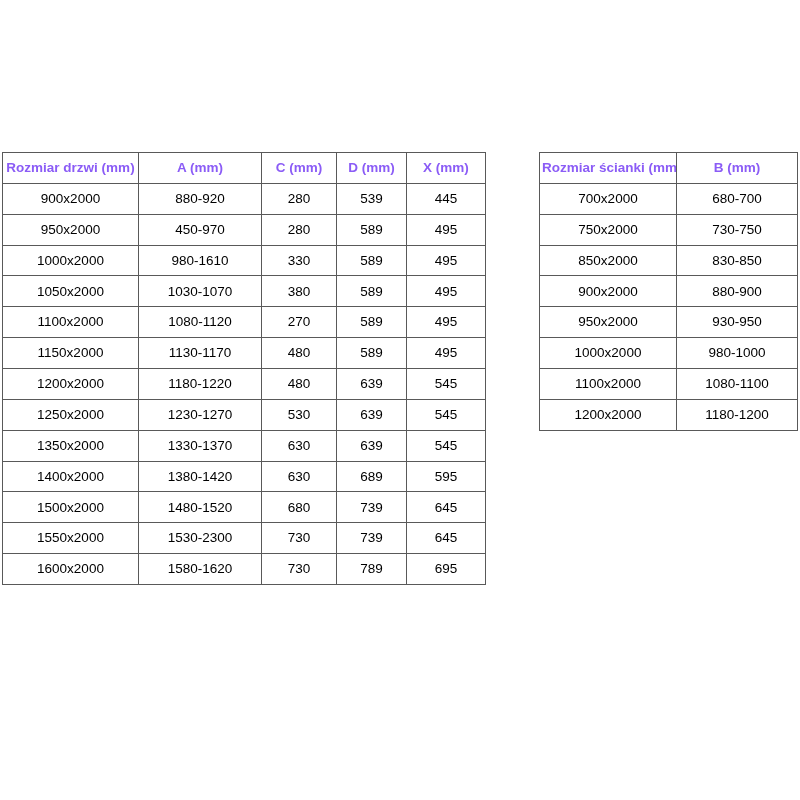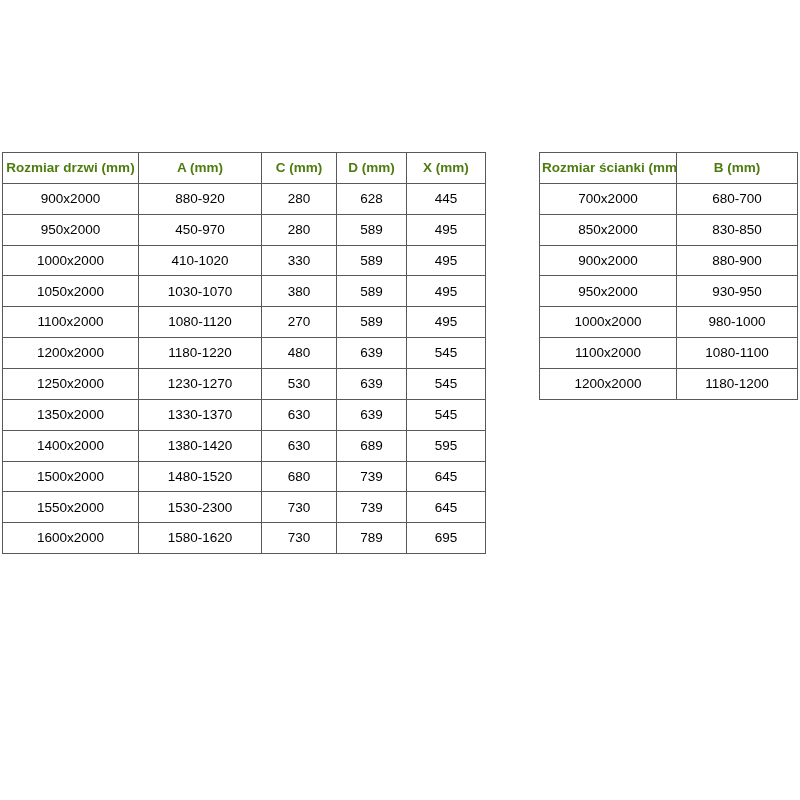--- a/index.html
+++ b/index.html
@@ -41,21 +41,21 @@
     height: 30.87px;
     padding: 0 2px;
     box-sizing: border-box;
     font-size: 13.5px;
     line-height: 1;
     white-space: nowrap;
     overflow: hidden;
   }
   .spec-table th {
     font-weight: bold;
-    color: #4d7c0f;
+    color: #8b5cf6;
   }
   .spec-table td {
     font-weight: normal;
     color: #000000;
   }
 </style>
 </head>
 <body>
 
 <div class="sheet">
@@ -75,48 +75,55 @@
           <th>C (mm)</th>
           <th>D (mm)</th>
           <th>X (mm)</th>
         </tr>
       </thead>
       <tbody>
         <tr>
           <td>900x2000</td>
           <td>880-920</td>
           <td>280</td>
-          <td>628</td>
+          <td>539</td>
           <td>445</td>
         </tr>
         <tr>
           <td>950x2000</td>
           <td>450-970</td>
           <td>280</td>
           <td>589</td>
           <td>495</td>
         </tr>
         <tr>
           <td>1000x2000</td>
-          <td>410-1020</td>
+          <td>980-1610</td>
           <td>330</td>
           <td>589</td>
           <td>495</td>
         </tr>
         <tr>
           <td>1050x2000</td>
           <td>1030-1070</td>
           <td>380</td>
           <td>589</td>
           <td>495</td>
         </tr>
         <tr>
           <td>1100x2000</td>
           <td>1080-1120</td>
           <td>270</td>
+          <td>589</td>
+          <td>495</td>
+        </tr>
+        <tr>
+          <td>1150x2000</td>
+          <td>1130-1170</td>
+          <td>480</td>
           <td>589</td>
           <td>495</td>
         </tr>
         <tr>
           <td>1200x2000</td>
           <td>1180-1220</td>
           <td>480</td>
           <td>639</td>
           <td>545</td>
         </tr>
@@ -175,20 +182,24 @@
           <th>Rozmiar ścianki (mm)</th>
           <th>B (mm)</th>
         </tr>
       </thead>
       <tbody>
         <tr>
           <td>700x2000</td>
           <td>680-700</td>
         </tr>
         <tr>
+          <td>750x2000</td>
+          <td>730-750</td>
+        </tr>
+        <tr>
           <td>850x2000</td>
           <td>830-850</td>
         </tr>
         <tr>
           <td>900x2000</td>
           <td>880-900</td>
         </tr>
         <tr>
           <td>950x2000</td>
           <td>930-950</td>

